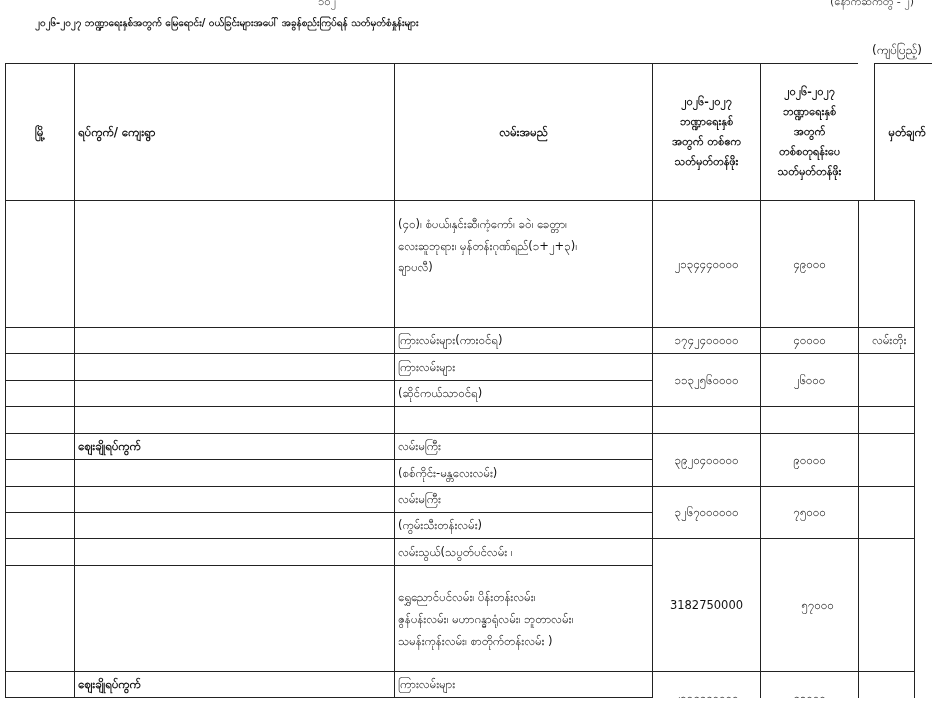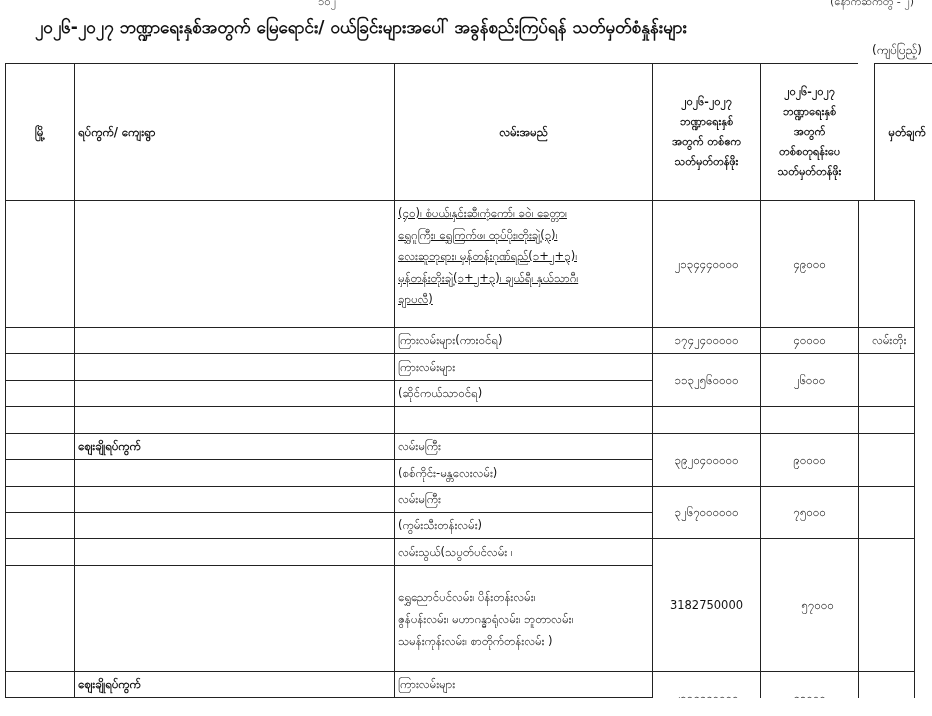--- a/index.html
+++ b/index.html
@@ -4,21 +4,21 @@
 <style>
   html, body { margin: 0; padding: 0; background: #ffffff; }
   body {
     width: 932px; height: 716px; position: relative; overflow: hidden;
     font-family: "DejaVu Sans", "Liberation Sans", sans-serif;
     color: #111111;
   }
   .frag { position: absolute; top: -6px; font-size: 11px; color: #333; }
   .title {
     position: absolute; left: 35px; top: 16px;
-    font-size: 17px; font-weight: bold; white-space: nowrap;
+    font-size: 10px; font-weight: bold; white-space: nowrap;
   }
   .unit { position: absolute; right: 10px; top: 42px; font-size: 12px; }
   .cell {
     position: absolute; box-sizing: border-box;
     border-left: 1px solid #222; border-top: 1px solid #222;
     font-size: 11.5px; line-height: 21px; overflow: hidden;
   }
   .hdr { display: flex; align-items: center; }
   .center { justify-content: center; text-align: center; }
   .bold { font-weight: bold; }
@@ -58,25 +58,23 @@
     <div>အတွက်</div>
     <div>တစ်စတုရန်းပေ</div>
     <div>သတ်မှတ်တန်ဖိုး</div>
   </div>
   <div class="cell hdr center bold" style="left:858px;top:63px;width:66px;height:137px;border-right:1px solid #222;margin-left:16px;">
     <span>မှတ်ချက်</span>
   </div>
 
   <div class="cell" style="left:5px;top:200px;width:69px;height:127px;"></div>
   <div class="cell pad" style="left:74px;top:200px;width:320px;height:127px;"></div>
-  <div class="cell pad" style="left:394px;top:200px;width:258px;height:127px;line-height:21.5px;padding-top:2px;text-decoration:underline;">
+  <div class="cell pad" style="left:394px;top:200px;width:258px;height:127px;line-height:21.5px;padding-top:13px;">
     <div>(၄၀)၊ စံပယ်၊နှင်းဆီ၊ကံ့ကော်၊ ခဝဲ၊ ခေတ္တာ၊</div>
-    <div>ရွှေဂူကြီး၊ ရွှေကြက်ဖ၊ ထုပ်ပိုး၊တိုးချဲ့(၃)၊</div>
     <div>လေးဆူဘုရား၊ မှန်တန်းဂုဏ်ရည်(၁+၂+၃)၊</div>
-    <div>မှန်တန်းတိုးချဲ့(၁+၂+၃)၊ ချယ်ရီ၊ နှယ်သာဂီ၊</div>
     <div>ချာပလီ)</div>
   </div>
   <div class="cell vc center" style="left:652px;top:200px;width:108px;height:127px;">၂၁၃၄၄၄၀၀၀၀</div>
   <div class="cell vc center" style="left:760px;top:200px;width:98px;height:127px;">၄၉၀၀၀</div>
   <div class="cell vc pad" style="left:858px;top:200px;width:57px;height:127px;border-right:1px solid #222;"></div>
 
   <div class="cell" style="left:5px;top:327px;width:69px;height:26px;"></div>
   <div class="cell pad" style="left:74px;top:327px;width:320px;height:26px;"></div>
   <div class="cell pad vc" style="left:394px;top:327px;width:258px;height:26px;">ကြားလမ်းများ(ကားဝင်ရ)</div>
   <div class="cell vc center" style="left:652px;top:327px;width:108px;height:26px;">၁၇၄၂၄၀၀၀၀၀</div>

